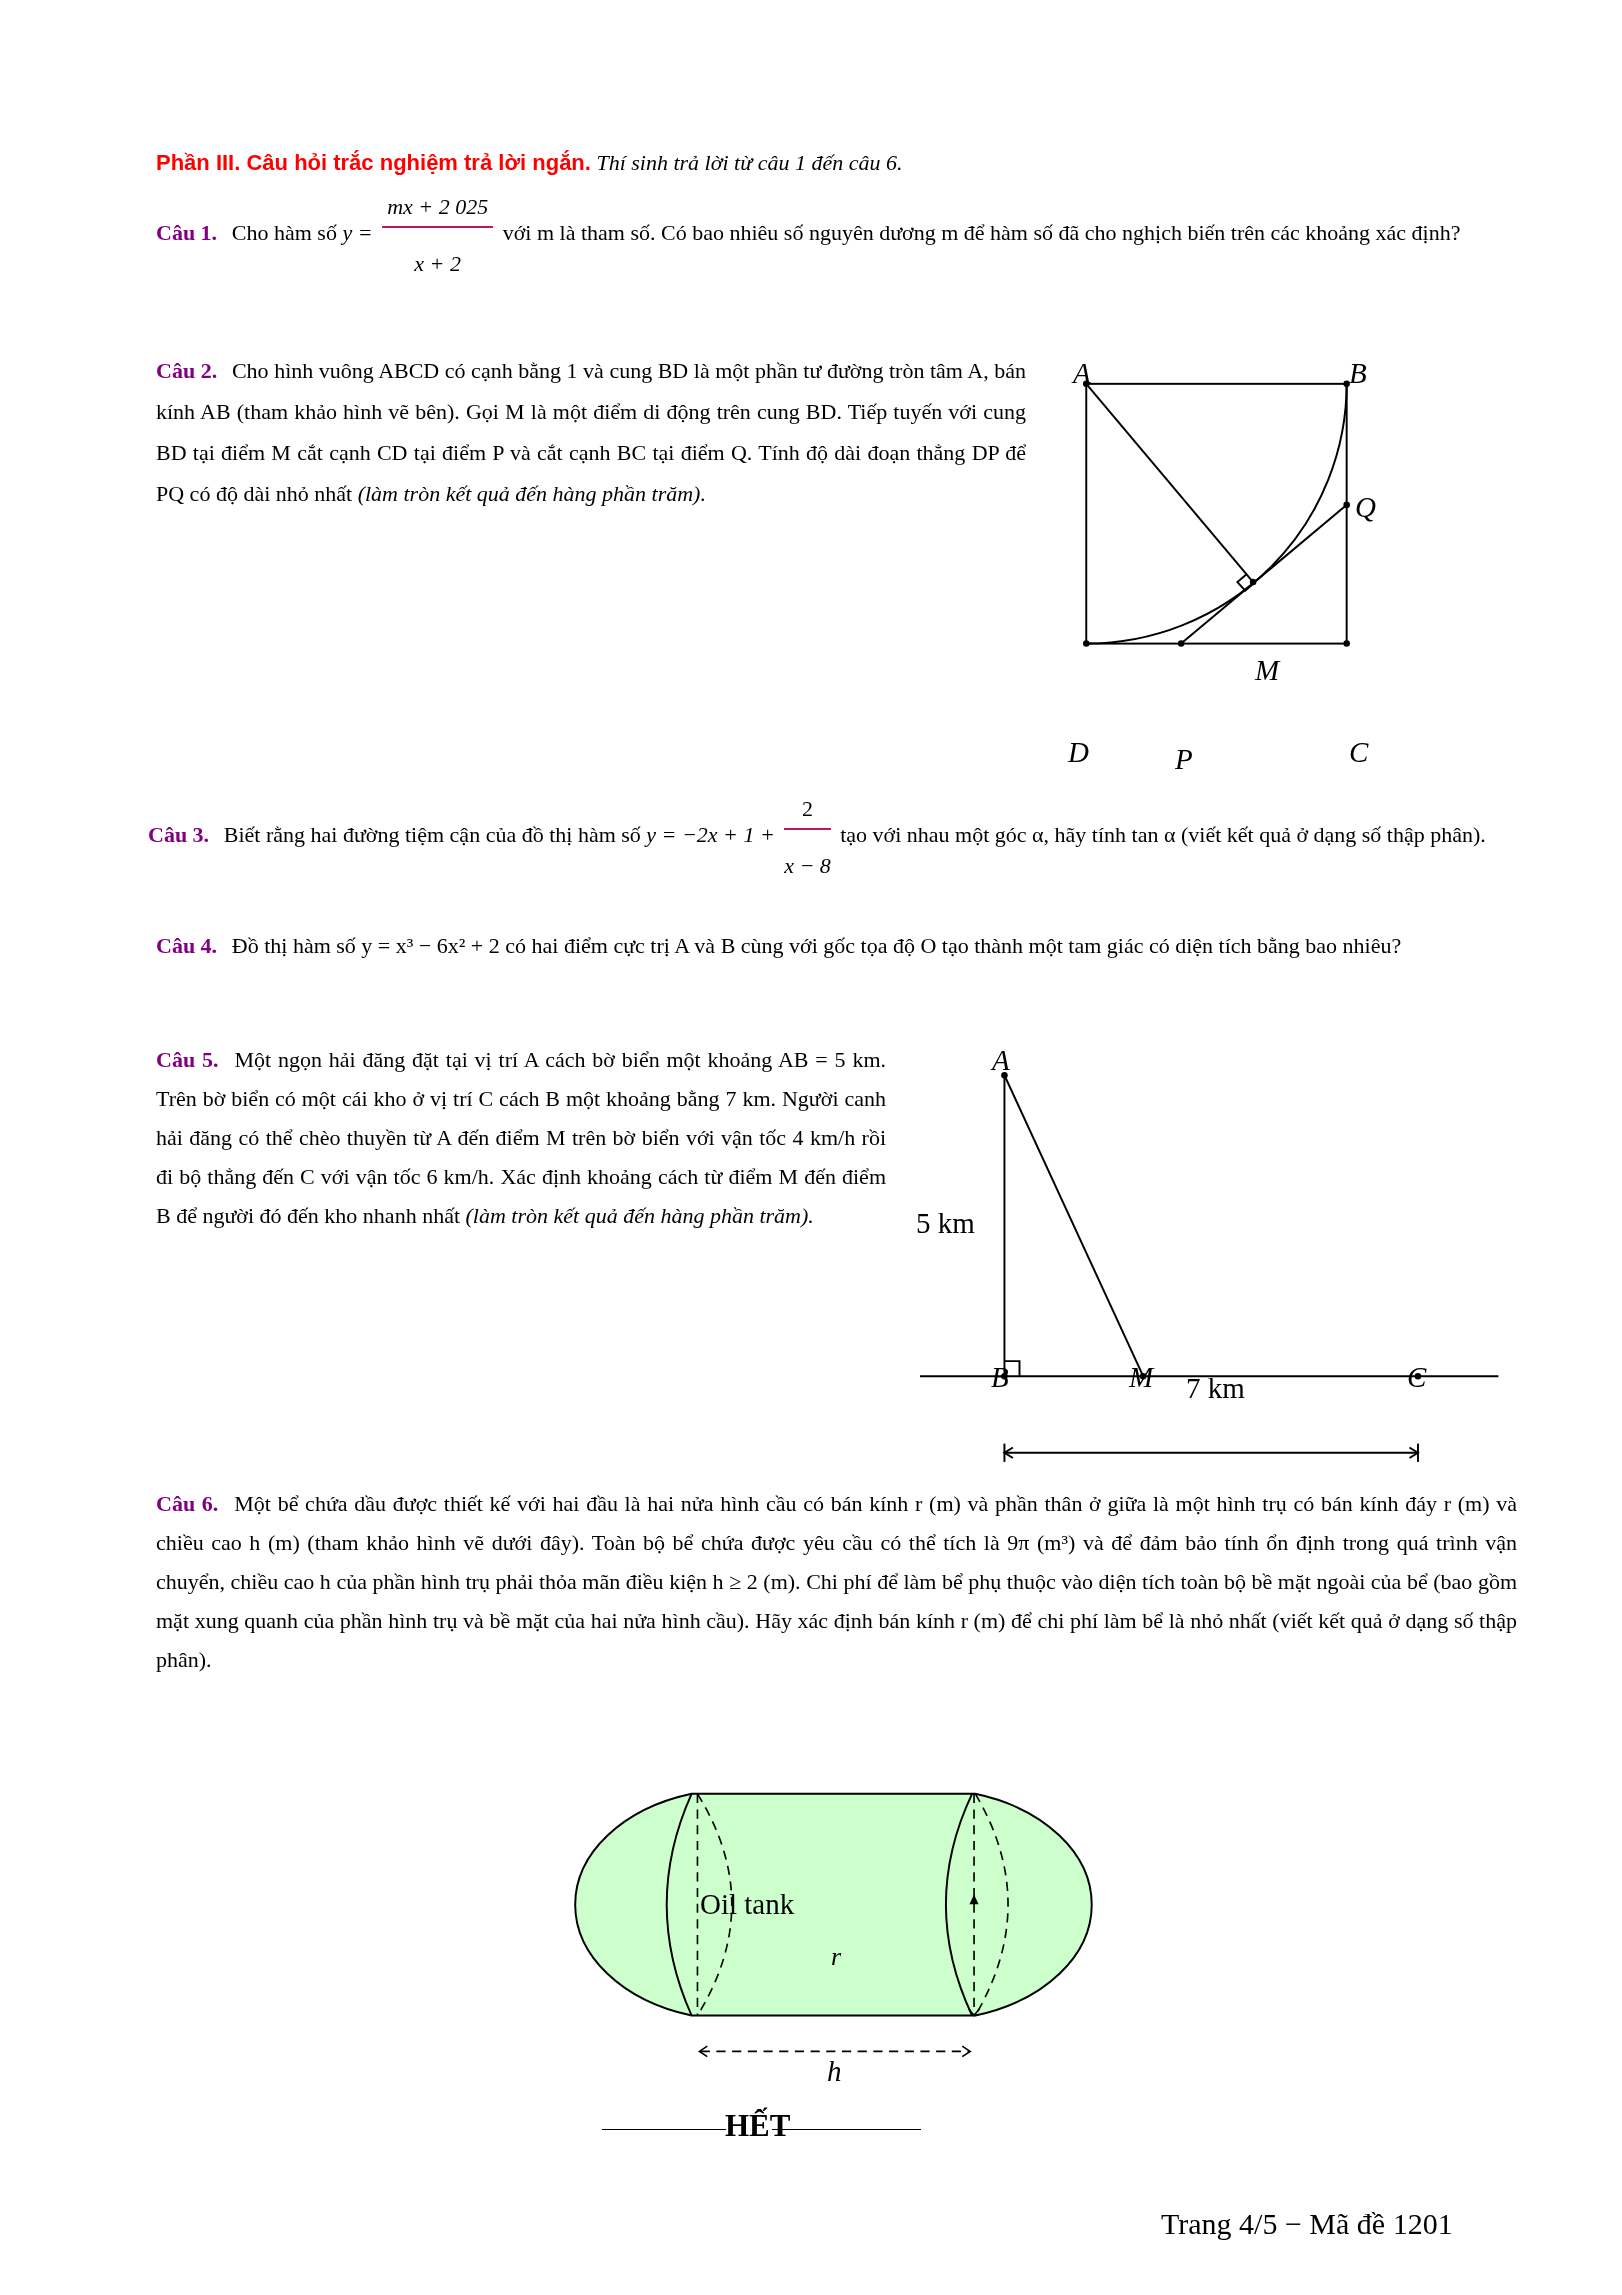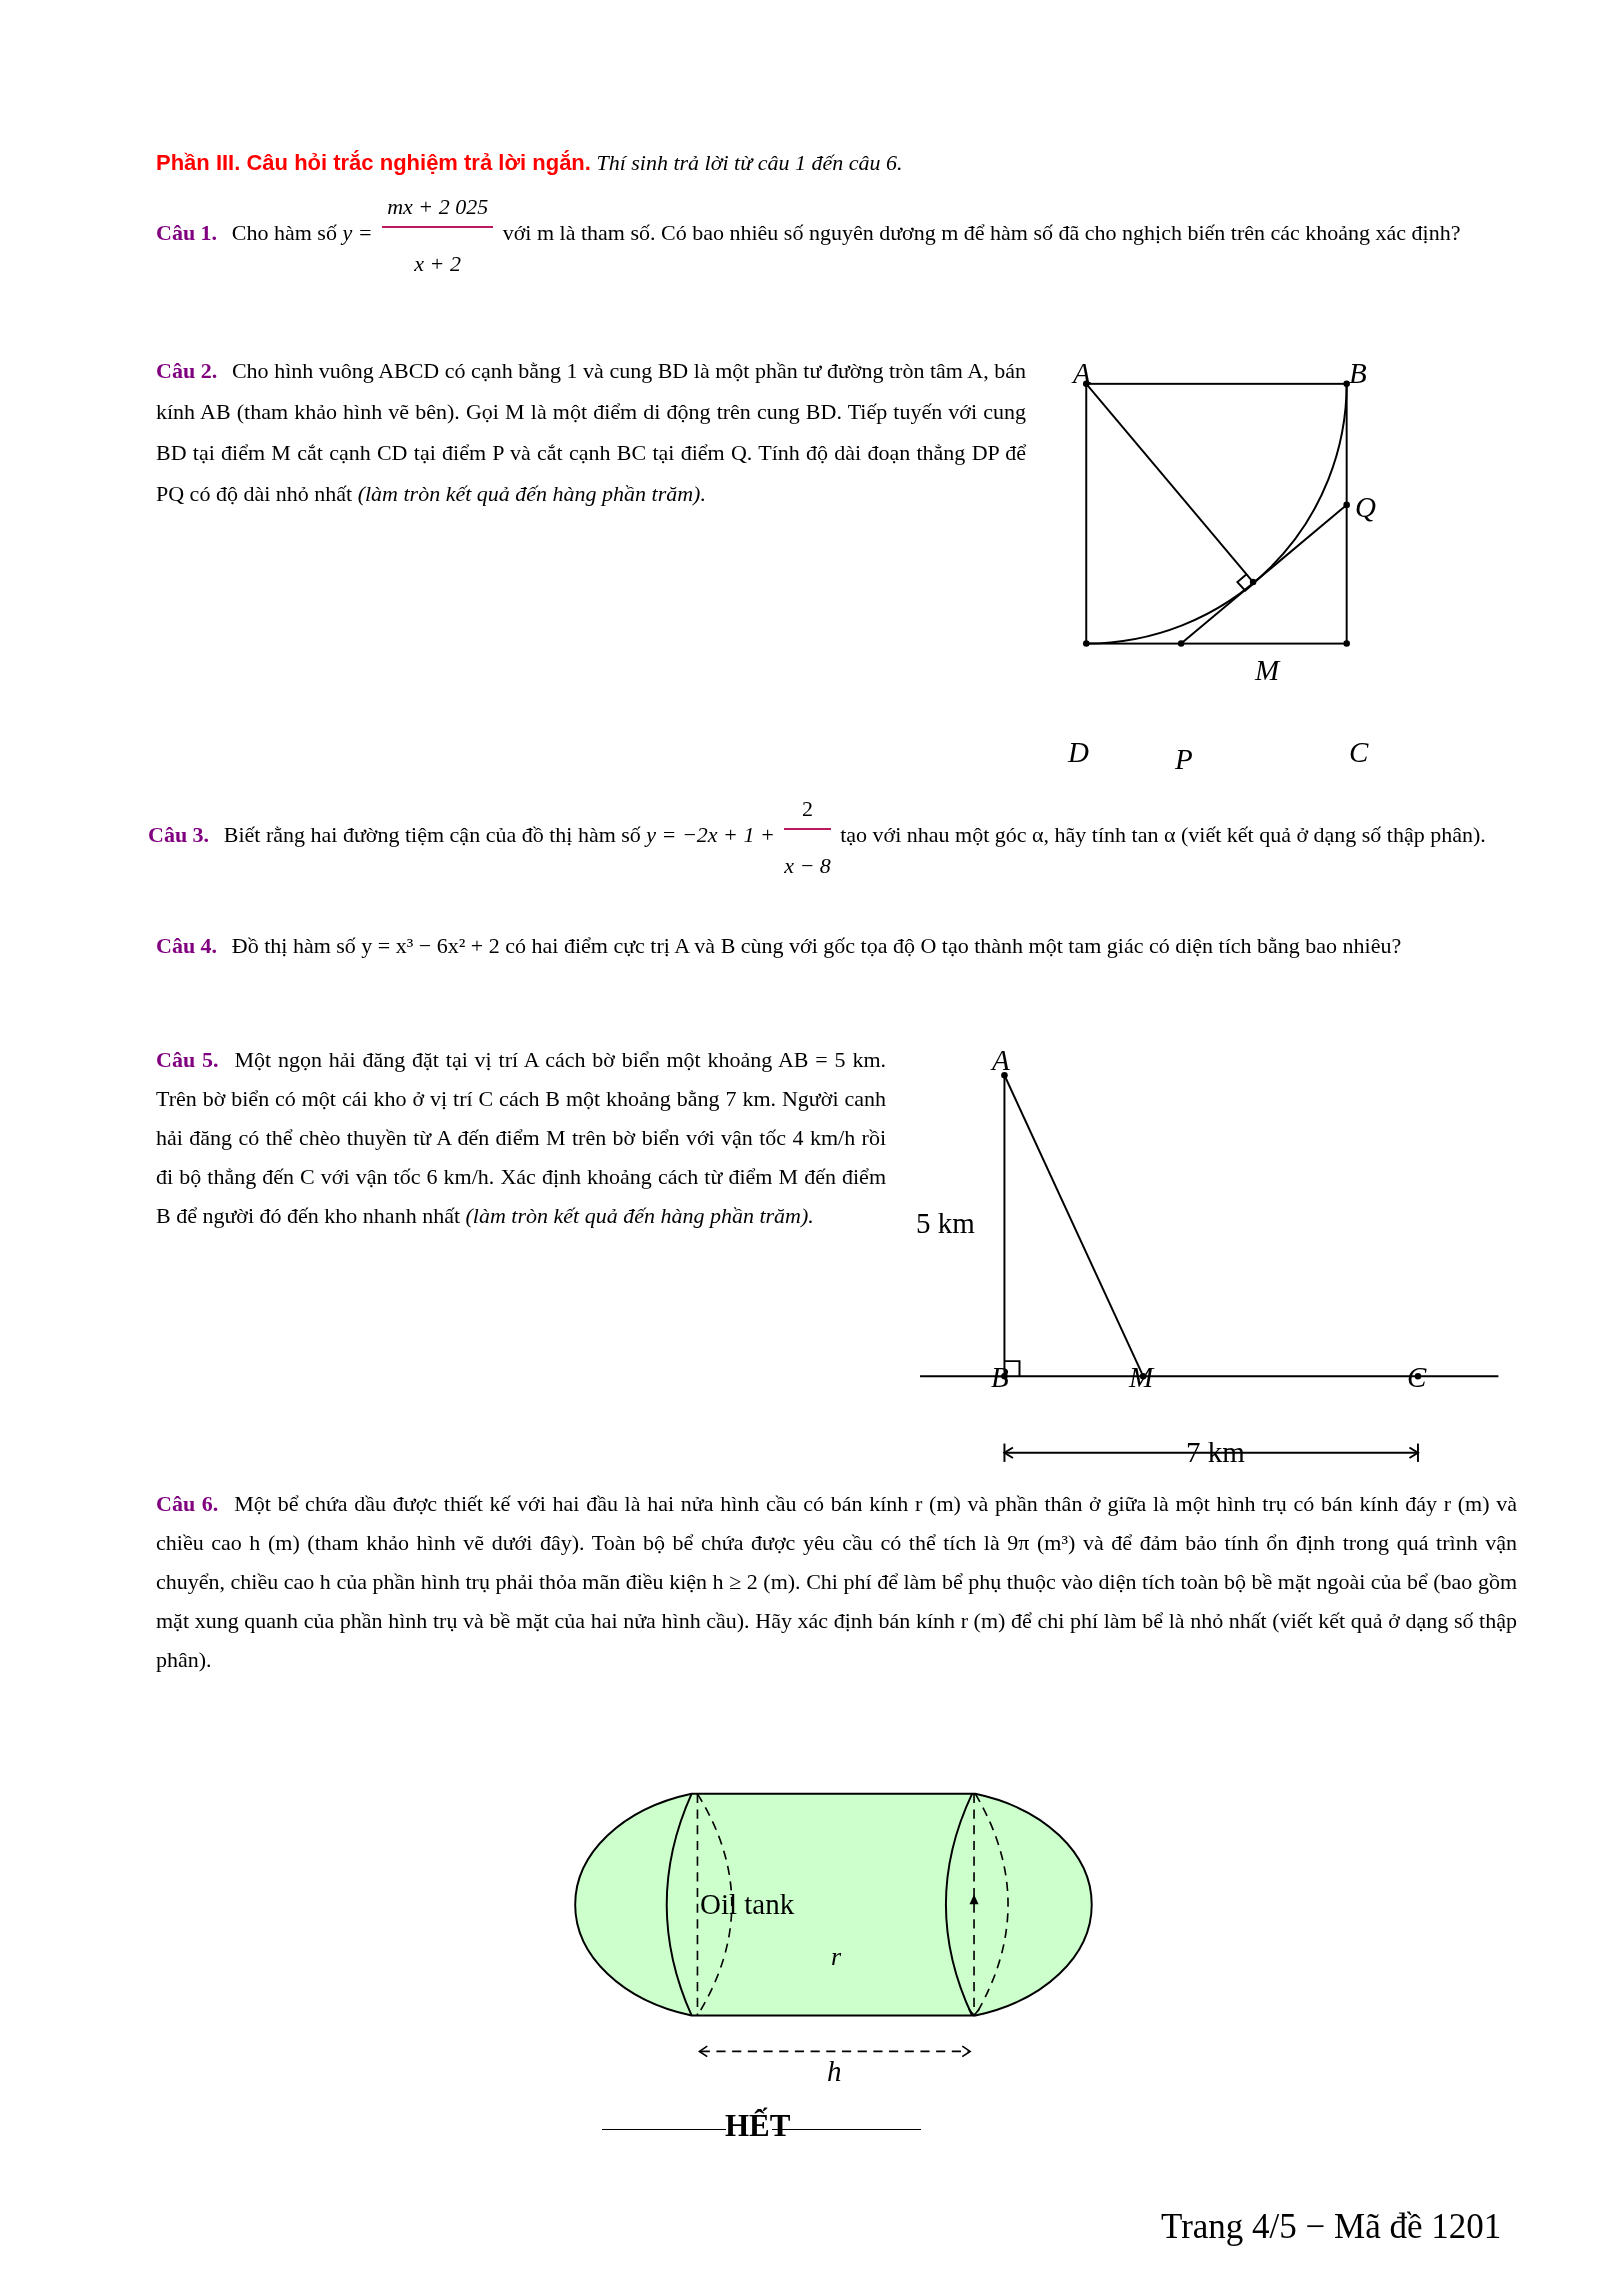--- a/index.html
+++ b/index.html
@@ -11,21 +11,21 @@
   .section-note { font-style: italic; }
   .q-label { color: #800080; font-weight: bold; margin-right: 9.2px; }
   .m { font-style: italic; }
   .frac { display: inline-block; vertical-align: middle; text-align: center; margin: 0 3.9px; line-height: 33px; }
   .frac .num { display: block; border-bottom: 2px solid #be185d; padding: 0 5.2px 2.6px 5.2px; }
   .frac .den { display: block; padding-top: 19px; }
   .fig-label { font-style: italic; font-size: 29px; position: absolute; }
   .fig-text { font-size: 29px; position: absolute; }
   .het-line { position: absolute; height: 1.3px; background: #000; }
   .het { position: absolute; font-weight: bold; font-size: 31px; }
-  .footer { position: absolute; font-size: 35px; }
+  .footer { position: absolute; font-size: 30px; }
   svg { position: absolute; overflow: visible; }
 </style>
 </head>
 <body>
 
 <div class="abs text" style="left:156px; top:143px; width:1361px;">
   <span class="section-head">Phần III. Câu hỏi trắc nghiệm trả lời ngắn.</span>
   <span class="section-note">Thí sinh trả lời từ câu 1 đến câu 6.</span>
 </div>
 
@@ -111,21 +111,21 @@
       <circle cx="155" cy="523" r="5"></circle>
     <circle cx="367" cy="523" r="5"></circle>
       <circle cx="787" cy="523" r="5"></circle>
   </g>
 </svg>
 <span class="fig-label" style="left:992px; top:1044px;">A</span>
 <span class="fig-label" style="left:991px; top:1361px;">B</span>
 <span class="fig-label" style="left:1129px; top:1361px;">M</span>
 <span class="fig-label" style="left:1407px; top:1361px;">C</span>
 <span class="fig-text" style="left:916px; top:1207px;">5 km</span>
-<span class="fig-text" style="left:1186px; top:1436px;">7 km</span>
+<span class="fig-text" style="left:1186px; top:1372px;">7 km</span>
 
 <div class="abs text" style="left:156px; top:1484px; width:1361px;">
   <span class="q-label">Câu 6.</span>
   <span>Một bể chứa dầu được thiết kế với hai đầu là hai nửa hình cầu có bán kính r (m) và phần thân ở giữa là một hình trụ có bán kính đáy r (m) và chiều cao h (m) (tham khảo hình vẽ dưới đây). Toàn bộ bể chứa được yêu cầu có thể tích là 9π (m³) và để đảm bảo tính ổn định trong quá trình vận chuyển, chiều cao h của phần hình trụ phải thỏa mãn điều kiện h ≥ 2 (m). Chi phí để làm bể phụ thuộc vào diện tích toàn bộ bề mặt ngoài của bể (bao gồm mặt xung quanh của phần hình trụ và bề mặt của hai nửa hình cầu). Hãy xác định bán kính r (m) để chi phí làm bể là nhỏ nhất (viết kết quả ở dạng số thập phân).</span>
 </div>
 
 <svg style="left:563px; top:1767px;" width="537" height="340" viewBox="0 0 820 520">
   <path d="M196 41 L630 41 A250 177 0 0 1 630 380 L196 380 A250 177 0 0 1 196 41 Z" fill="#ccffcc" stroke="#000" stroke-width="3"></path>
   <g stroke="#000" stroke-width="3" fill="none">
     <path d="M196 41 Q120 210 196 380"></path>

